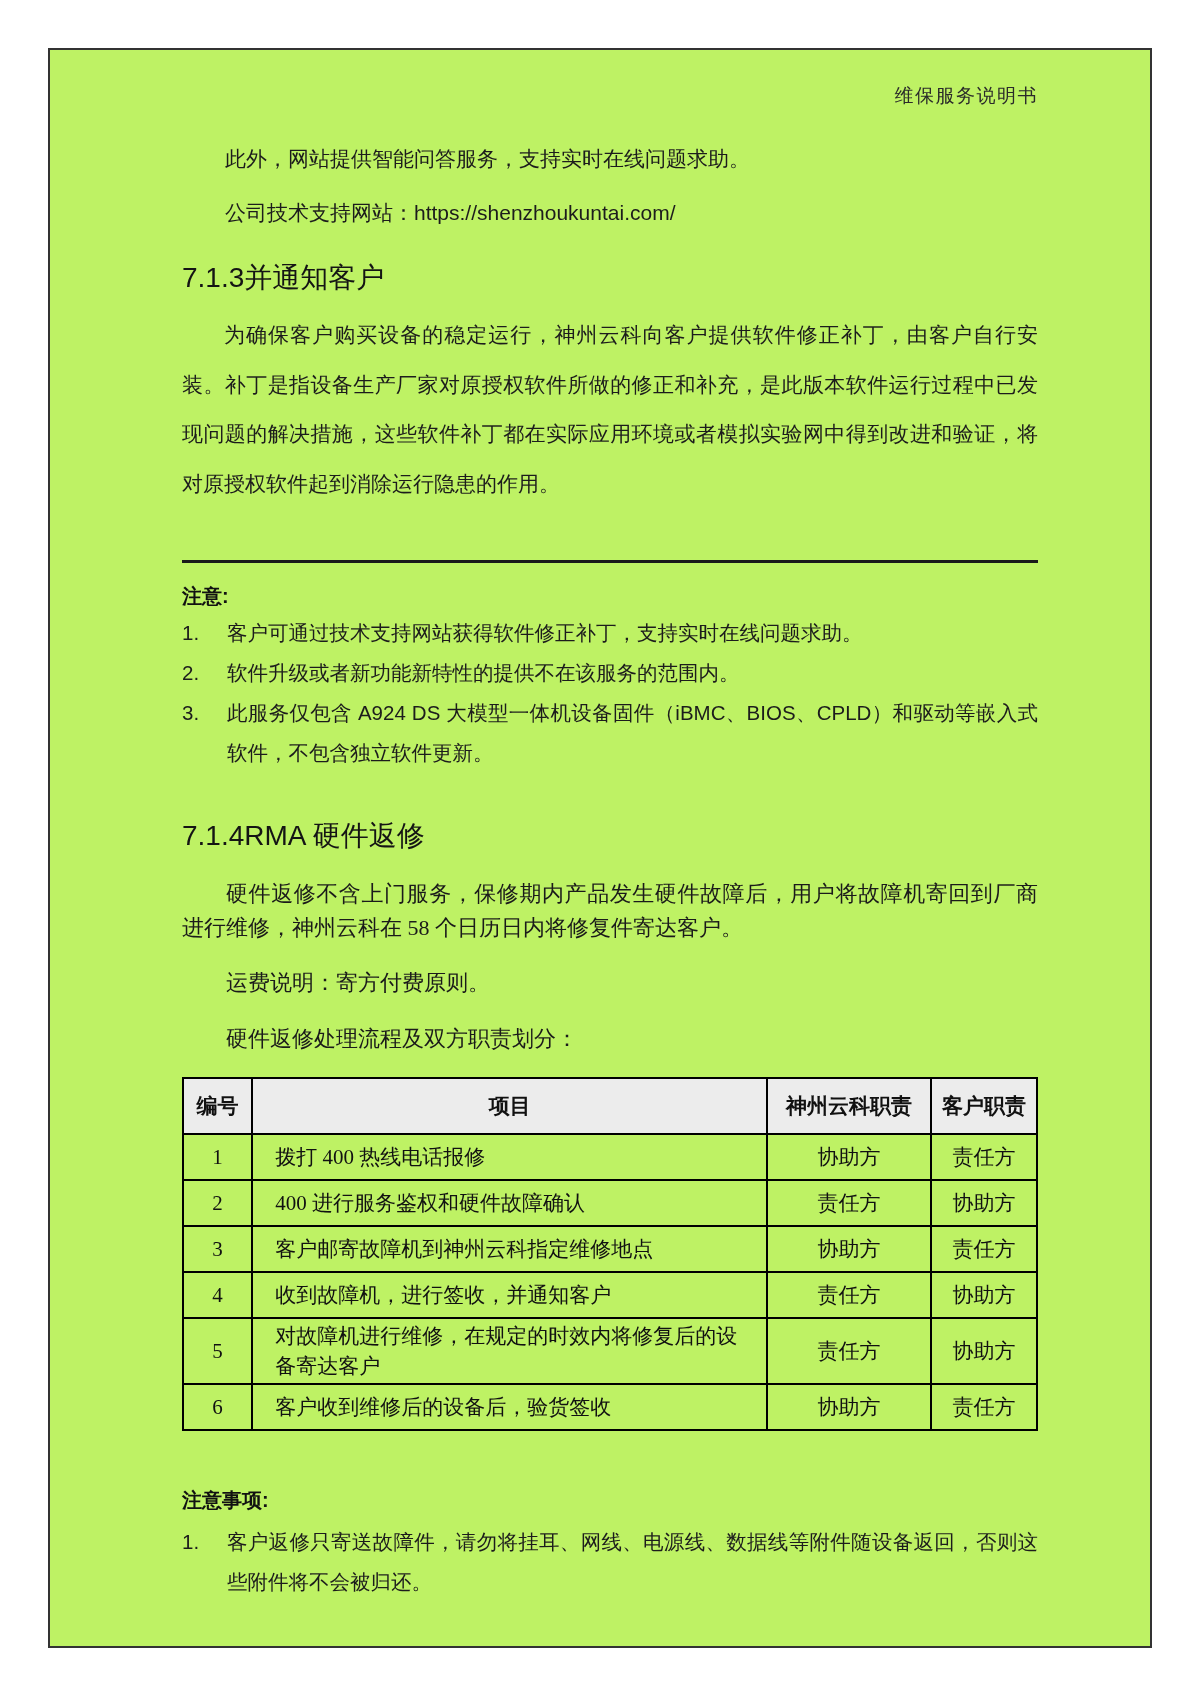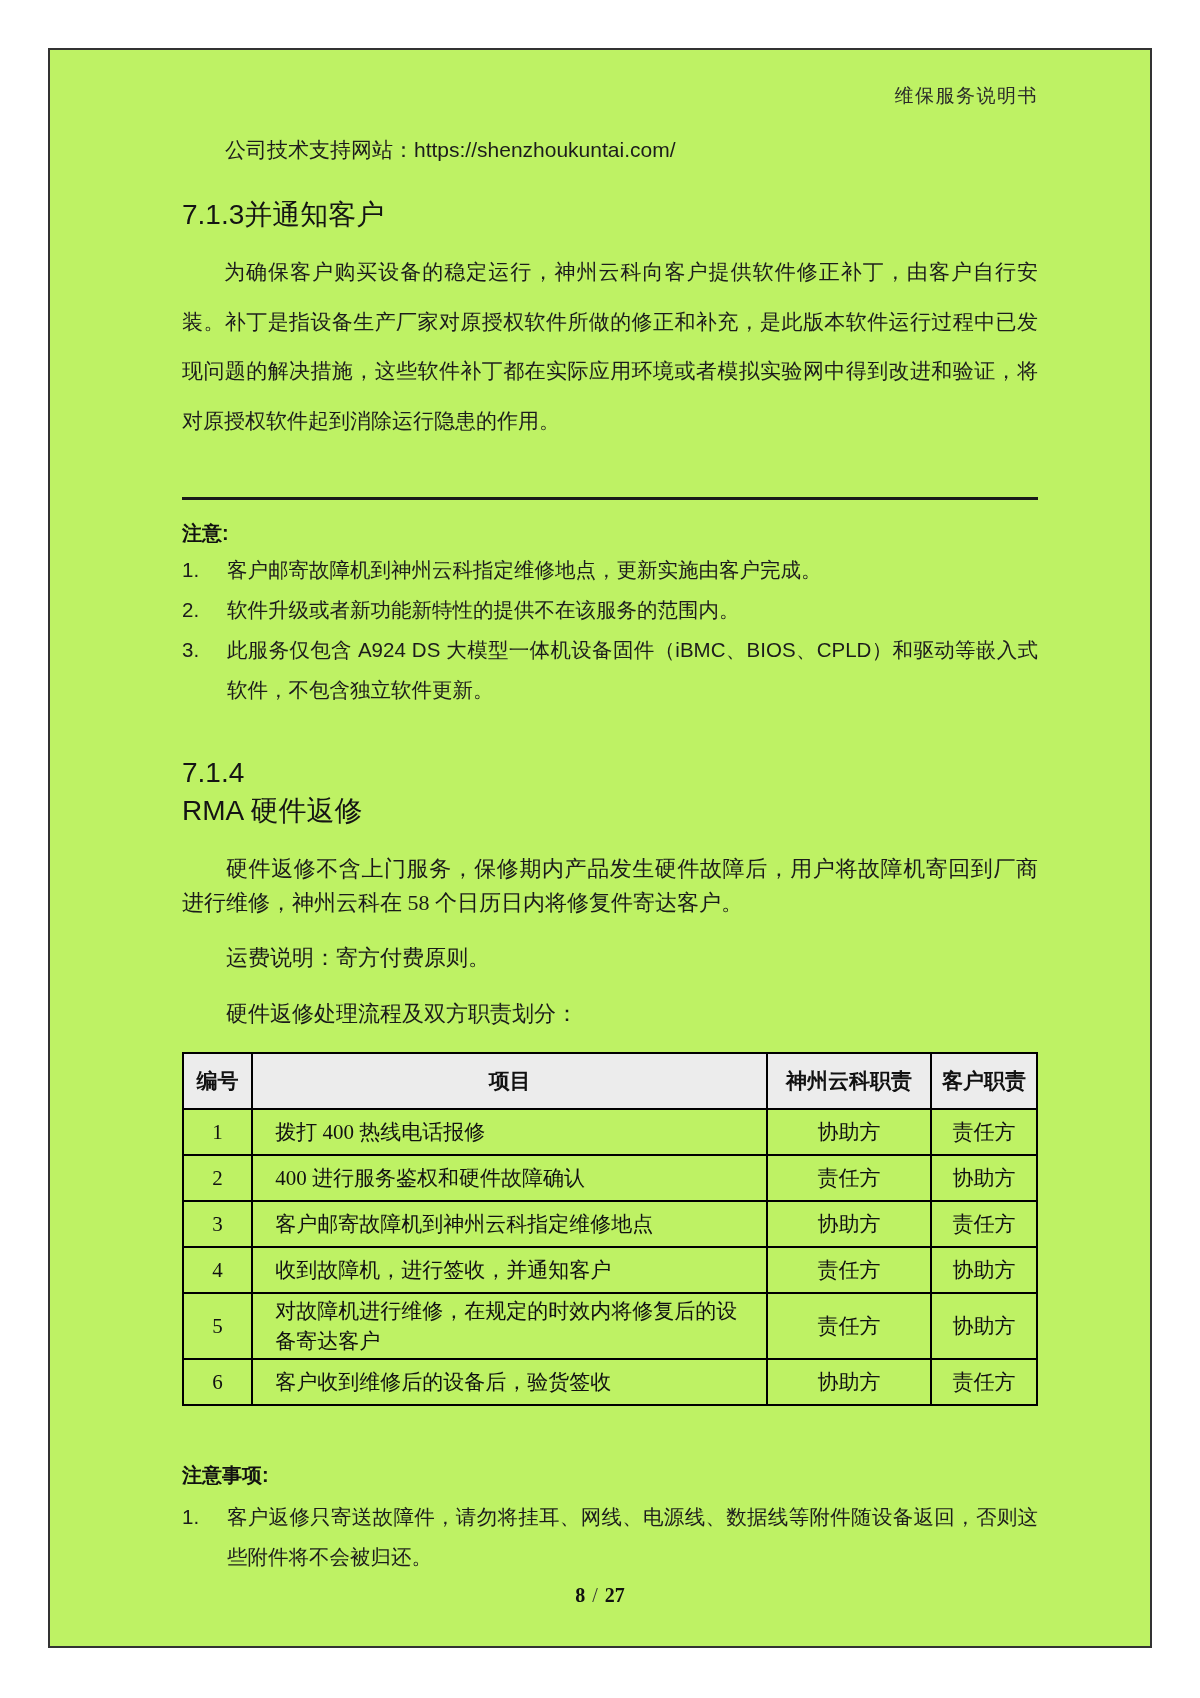--- a/index.html
+++ b/index.html
@@ -26,21 +26,21 @@
 
   .intro-line { font-size: 21px; line-height: 27px; padding-left: 43px; color: #1c1c1c; }
   .intro-line.first { margin-top: 36px; }
   .intro-line.second { margin-top: 27px; }
 
   .sec-heading {
     display: flex; align-items: baseline; 
     font-size: 28px; line-height: 38px; font-weight: 400; color: #141414;
   }
   .sec-heading.h713 { margin-top: 33px; }
-  .sec-heading.h714 { margin-top: 44px; flex-direction: column; }
+  .sec-heading.h714 { margin-top: 44px; }
 
   .body-713 {
     margin-top: 13px;
     font-size: 21px; line-height: 49.5px;
     text-align: justify; text-indent: 2em; color: #1c1c1c;
   }
 
   .rule { margin-top: 52px; height: 3px; background: #1a1a1a; border: 0; width: 100%; }
 
   .note-label {
@@ -94,36 +94,37 @@
   .footer .sep { font-weight: 400; margin: 0 7px; color: #333; }
 </style>
 </head>
 <body>
 
 <div class="page">
   <div class="content">
 
     <div class="doc-header">维保服务说明书</div>
 
+    <p class="intro-line first">此外，网站提供智能问答服务，支持实时在线问题求助。</p>
     <p class="intro-line second">公司技术支持网站：https://shenzhoukuntai.com/</p>
 
     <div class="sec-heading h713">
       <span>7.1.3</span>
       <span>并通知客户</span>
     </div>
 
     <p class="body-713">为确保客户购买设备的稳定运行，神州云科向客户提供软件修正补丁，由客户自行安装。补丁是指设备生产厂家对原授权软件所做的修正和补充，是此版本软件运行过程中已发现问题的解决措施，这些软件补丁都在实际应用环境或者模拟实验网中得到改进和验证，将对原授权软件起到消除运行隐患的作用。</p>
 
     <hr class="rule">
 
     <div class="note-label n1">注意:</div>
     <ul class="note-list">
       <li class="note-item">
         <span class="num">1.</span>
-        <span>客户邮寄故障机到神州云科指定维修地点，更新实施由客户完成。</span>
+        <span>客户可通过技术支持网站获得软件修正补丁，支持实时在线问题求助。</span>
       </li>
       <li class="note-item">
         <span class="num">2.</span>
         <span>软件升级或者新功能新特性的提供不在该服务的范围内。</span>
       </li>
       <li class="note-item">
         <span class="num">3.</span>
         <span>此服务仅包含 A924 DS 大模型一体机设备固件（iBMC、BIOS、CPLD）和驱动等嵌入式软件，不包含独立软件更新。</span>
       </li>
     </ul>
@@ -195,16 +196,13 @@
     <div class="note-label n2">注意事项:</div>
     <ul class="note-list second">
       <li class="note-item">
         <span class="num">1.</span>
         <span>客户返修只寄送故障件，请勿将挂耳、网线、电源线、数据线等附件随设备返回，否则这些附件将不会被归还。</span>
       </li>
     </ul>
 
   </div>
 
-  <div class="footer">
-    <span>8</span><span class="sep">/</span><span>27</span>
-  </div>
 </div>
 
 </body></html>

